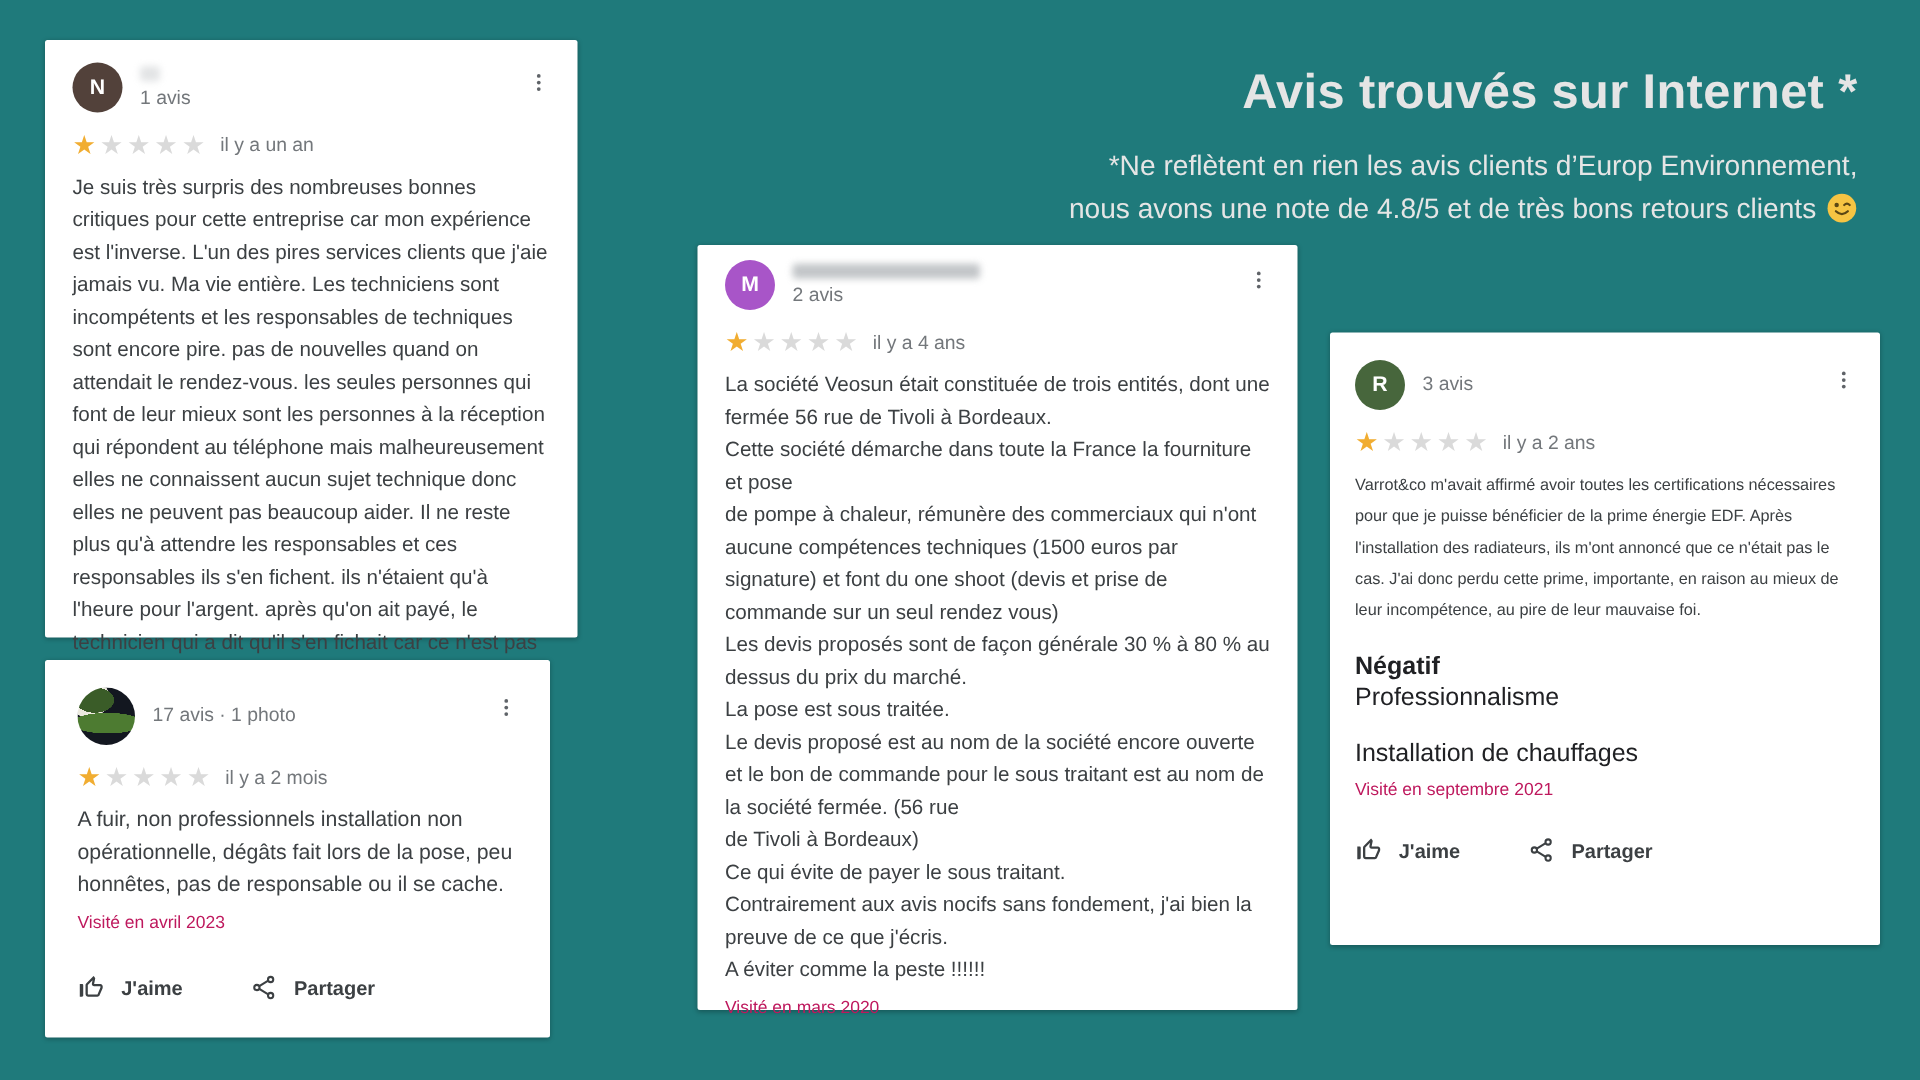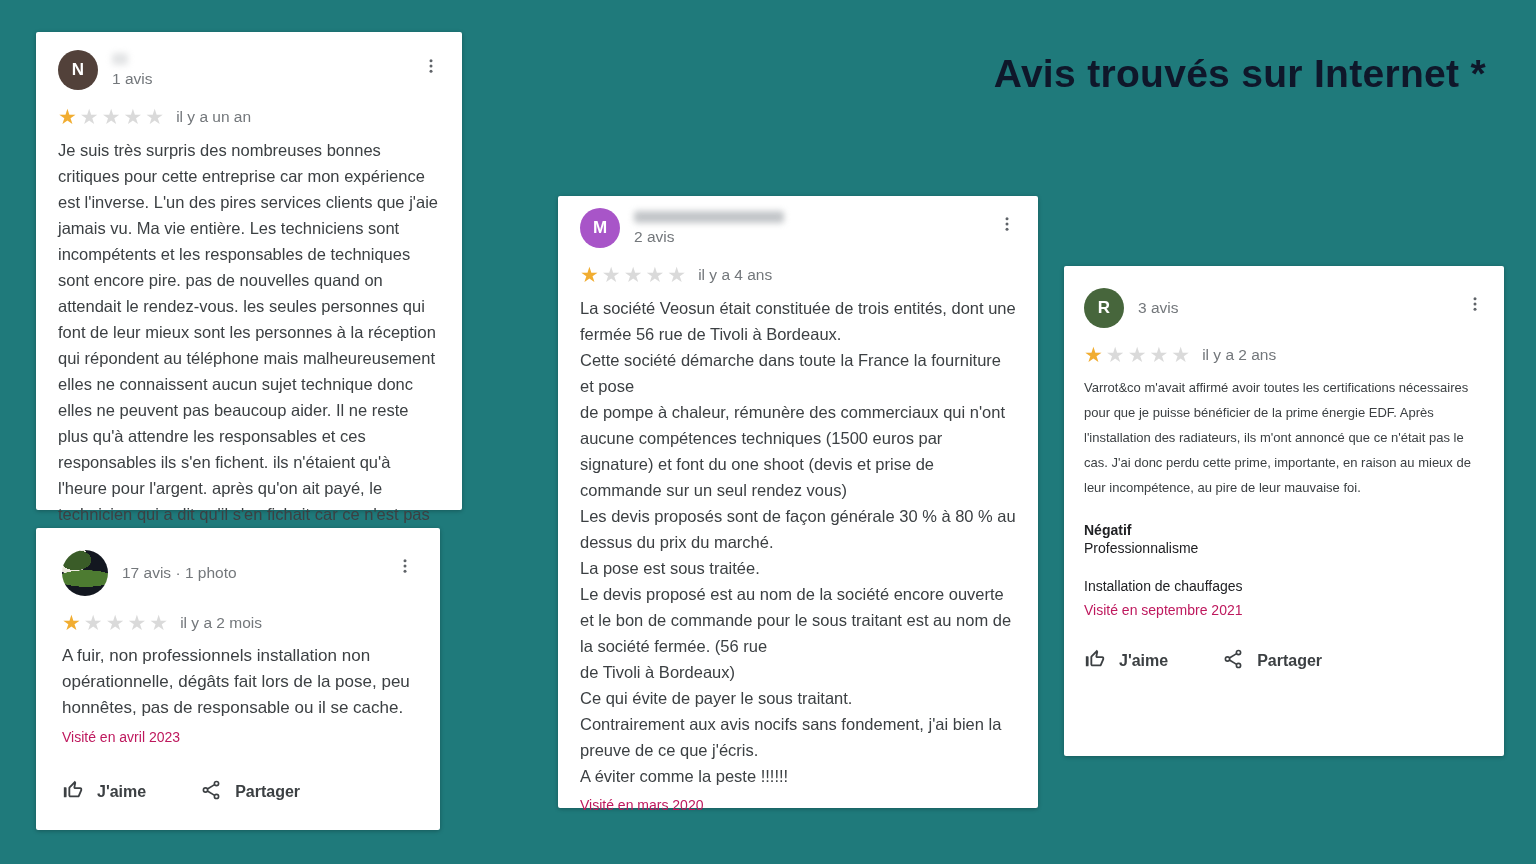--- a/index.html
+++ b/index.html
@@ -4,21 +4,21 @@
 <style>
   * { margin:0; padding:0; box-sizing:border-box; }
   html,body { background:#10555a; }
   #canvas {
     position:relative; width:1536px; height:864px; overflow:hidden;
     background:var(--bg,#1f7a7b);
     font-family:"Liberation Sans", sans-serif;
   }
 
   
-  .intro { position:absolute; top:52px; right:50px; text-align:right; color:#0f172a; }
+  .intro { position:absolute; top:52px; right:50px; text-align:right; color:#e5e5e5; }
   .intro h1 { font-size:39px; font-weight:800; letter-spacing:.3px; }
   .intro .sub { margin-top:20px; font-size:22.5px; line-height:34px; font-weight:400; }
   .wink { display:inline-block; vertical-align:-5px; margin-left:8px; }
 
   
   .card {
     position:absolute; background:#fff; border-radius:2px;
     box-shadow:0 1px 4px rgba(0,0,0,.28); color:#3c4043;
   }
   .card1 { left:36px;  top:32px;  width:426px; height:478px; padding:18px 22px; }
@@ -53,36 +53,45 @@
   .star.filled { color:var(--star-filled,#f1ad31); }
   .review-date { margin-left:9px; font-size:15.5px; color:var(--meta,#73777b); }
 
   .body { margin-top:10px; font-size:16.5px; line-height:26px; color:#3c4043; }
   .card2 .body { font-size:17px; }
   .card3 .body { white-space:pre-line; }
   .card4 .body { font-size:13px; line-height:25px; }
 
   .visited { font-size:14px; color:#be185d; margin-top:8px; }
 
-  .sections .sec { margin-top:22px; font-size:14px; color:#202124; }
+  .sections .sec { margin-top:22px; font-size:20px; color:#202124; }
   .sections .sec b { display:block; font-weight:700; margin-bottom:2px; }
 
   .actions-row { display:flex; align-items:center; gap:54px; margin-top:34px; }
   .card4 .actions-row { margin-top:30px; }
   .action { display:flex; align-items:flex-end; gap:13px; background:none; border:none; cursor:pointer;
             font-family:inherit; font-size:16px; font-weight:700; color:#3c4043; }
   .action svg { display:block; }
 </style>
 </head>
 <body>
 
 <div id="canvas" style="--bg: #1f7a7b; --star-filled: #f1ad31; --star-empty: #dadada; --meta: #73777b;">
 
   <header class="intro">
     <h1>Avis trouvés sur Internet *</h1>
+    <p class="sub">
+      <span>*Ne reflètent en rien les avis clients d’Europ Environnement,</span><br>
+      <span>nous avons une note de 4.8/5 et de très bons retours clients</span><span class="wink"><svg width="25" height="25" viewBox="0 0 24 24">
+            <circle cx="12" cy="12" r="11" fill="#f6c443"></circle>
+            <circle cx="8" cy="9.6" r="1.7" fill="#5b4714"></circle>
+            <path d="M13.8 9.6 q2.1 -2 4.2 0" stroke="#5b4714" fill="none" stroke-width="1.7" stroke-linecap="round"></path>
+            <path d="M7.4 14.4 q4.6 4.4 9.2 0" stroke="#5b4714" fill="none" stroke-width="1.7" stroke-linecap="round"></path>
+          </svg></span>
+    </p>
   </header>
 
   <article class="card card1">
     <div class="card-header">
       <div class="avatar" style="background: rgb(82, 65, 58);">N</div>
       <div class="id-block">
         <div class="blur-name faint"></div>
         <div class="meta">1 avis</div>
       </div>
       <button class="menu-btn" aria-label="menu">

